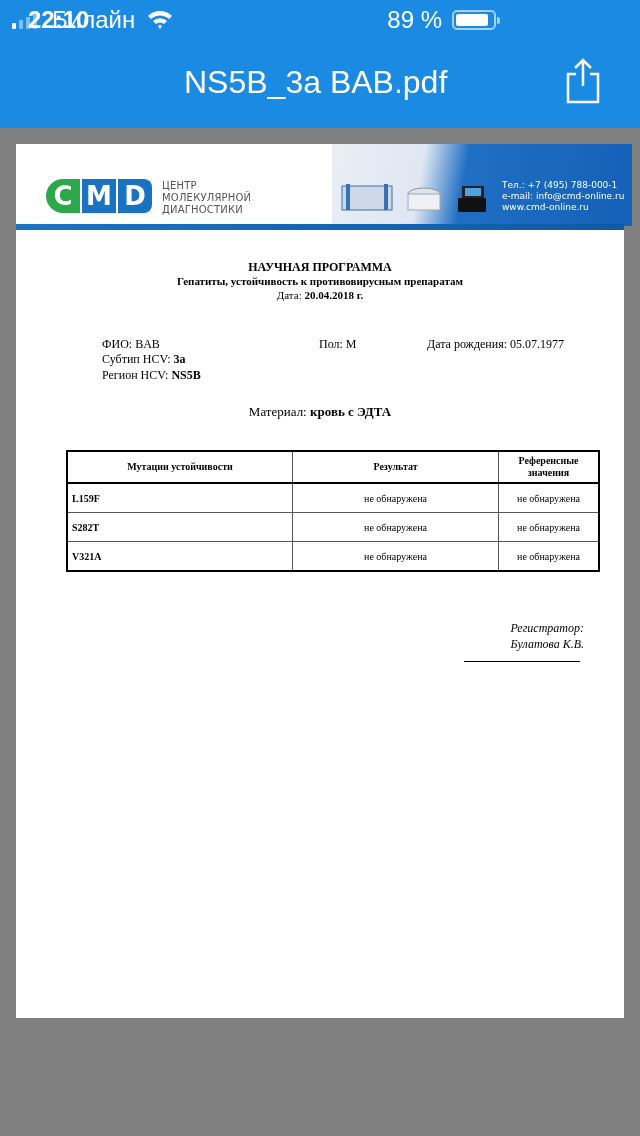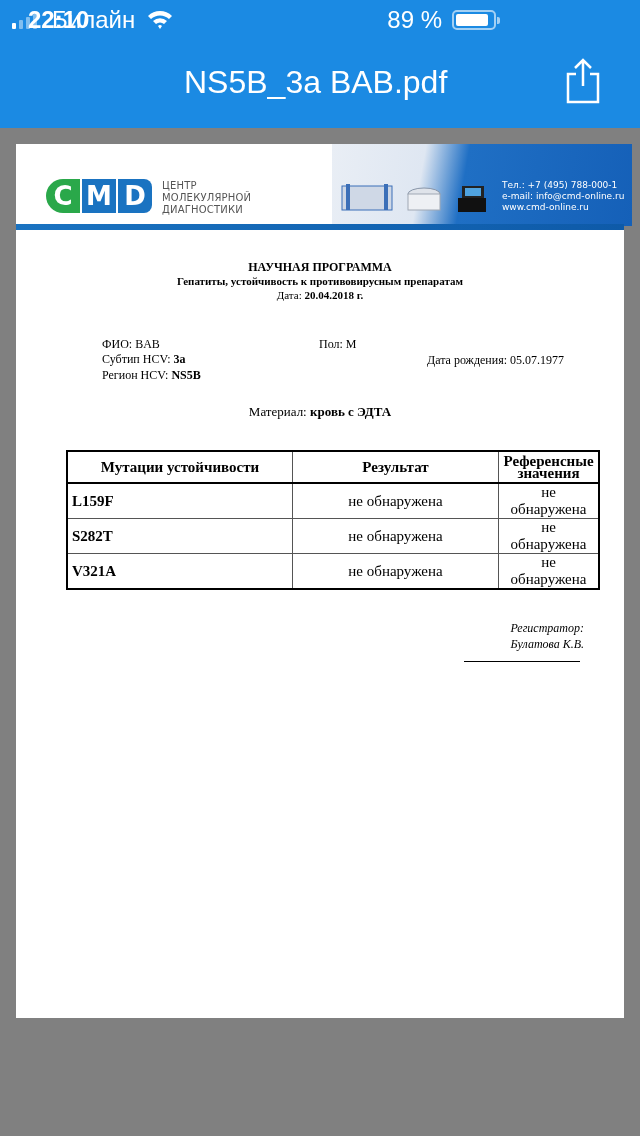--- a/index.html
+++ b/index.html
@@ -35,21 +35,21 @@
   .banner-bar { position:absolute; left:0; top:80px; width:608px; height:6px; background:linear-gradient(90deg,#1a73c1,#0e5aa8); }
 
   .doc { font-family:"Liberation Serif", serif; color:#000; }
   .t-center { position:absolute; left:0; width:608px; text-align:center; }
   .h1 { top:116px; font-size:12px; font-weight:bold; }
   .h2 { top:131px; font-size:11px; font-weight:bold; }
   .h3 { top:145px; font-size:11px; }
   .info { position:absolute; font-size:12px; }
   .material { top:260px; font-size:13px; }
 
-  table.res { position:absolute; left:50px; top:306px; width:534px; border-collapse:collapse; border:2px solid #000; font-family:"Liberation Serif", serif; font-size:15px;padding-left:10px; }
+  table.res { position:absolute; left:50px; top:306px; width:534px; border-collapse:collapse; border:2px solid #000; font-family:"Liberation Serif", serif; font-size:10px;padding-left:10px; }
   table.res th, table.res td { border:1px solid #555; padding:0 4px; }
   table.res th { height:30px; font-weight:bold; text-align:center; line-height:12px; }
   table.res td { height:28px; }
   table.res td.mut { font-weight:bold; text-align:left; }
   table.res td.cen { text-align:center; }
   table.res thead tr { border-bottom:2px solid #000; }
 
   .reg { position:absolute; right:40px; top:476px; text-align:right; font-style:italic; font-size:12px; line-height:16px;font-family:Liberation Serif, serif; }
   .sign-line { position:absolute; left:448px; top:517px; width:116px; height:0; border-top:1px solid #000; }
 </style>
@@ -117,21 +117,21 @@
     </div>
     <div class="banner-bar"></div>
   </div>
 
   <div class="t-center h1">НАУЧНАЯ ПРОГРАММА</div>
   <div class="t-center h2">Гепатиты, устойчивость к противовирусным препаратам</div>
   <div class="t-center h3"><span>Дата: </span><b>20.04.2018 г.</b></div>
 
   <div class="info" style="left:86px; top:193px;"><span>ФИО: </span><span>BAB</span></div>
   <div class="info" style="left:303px; top:193px;"><span>Пол: </span><span>М</span></div>
-  <div class="info" style="left:411px; top:193px;margin-top:16px;"><span>Дата рождения: </span><span>05.07.1977</span></div>
+  <div class="info" style="left:411px; top:193px;"><span>Дата рождения: </span><span>05.07.1977</span></div>
   <div class="info" style="left:86px; top:208px;"><span>Субтип HCV: </span><b>3a</b></div>
   <div class="info" style="left:86px; top:224px;"><span>Регион HCV: </span><b>NS5B</b></div>
 
   <div class="t-center material info"><span>Материал: </span><b>кровь с ЭДТА</b></div>
 
   <table class="res">
     <thead>
       <tr>
         <th style="width:216px">Мутации устойчивости</th>
         <th style="width:197px">Результат</th>

